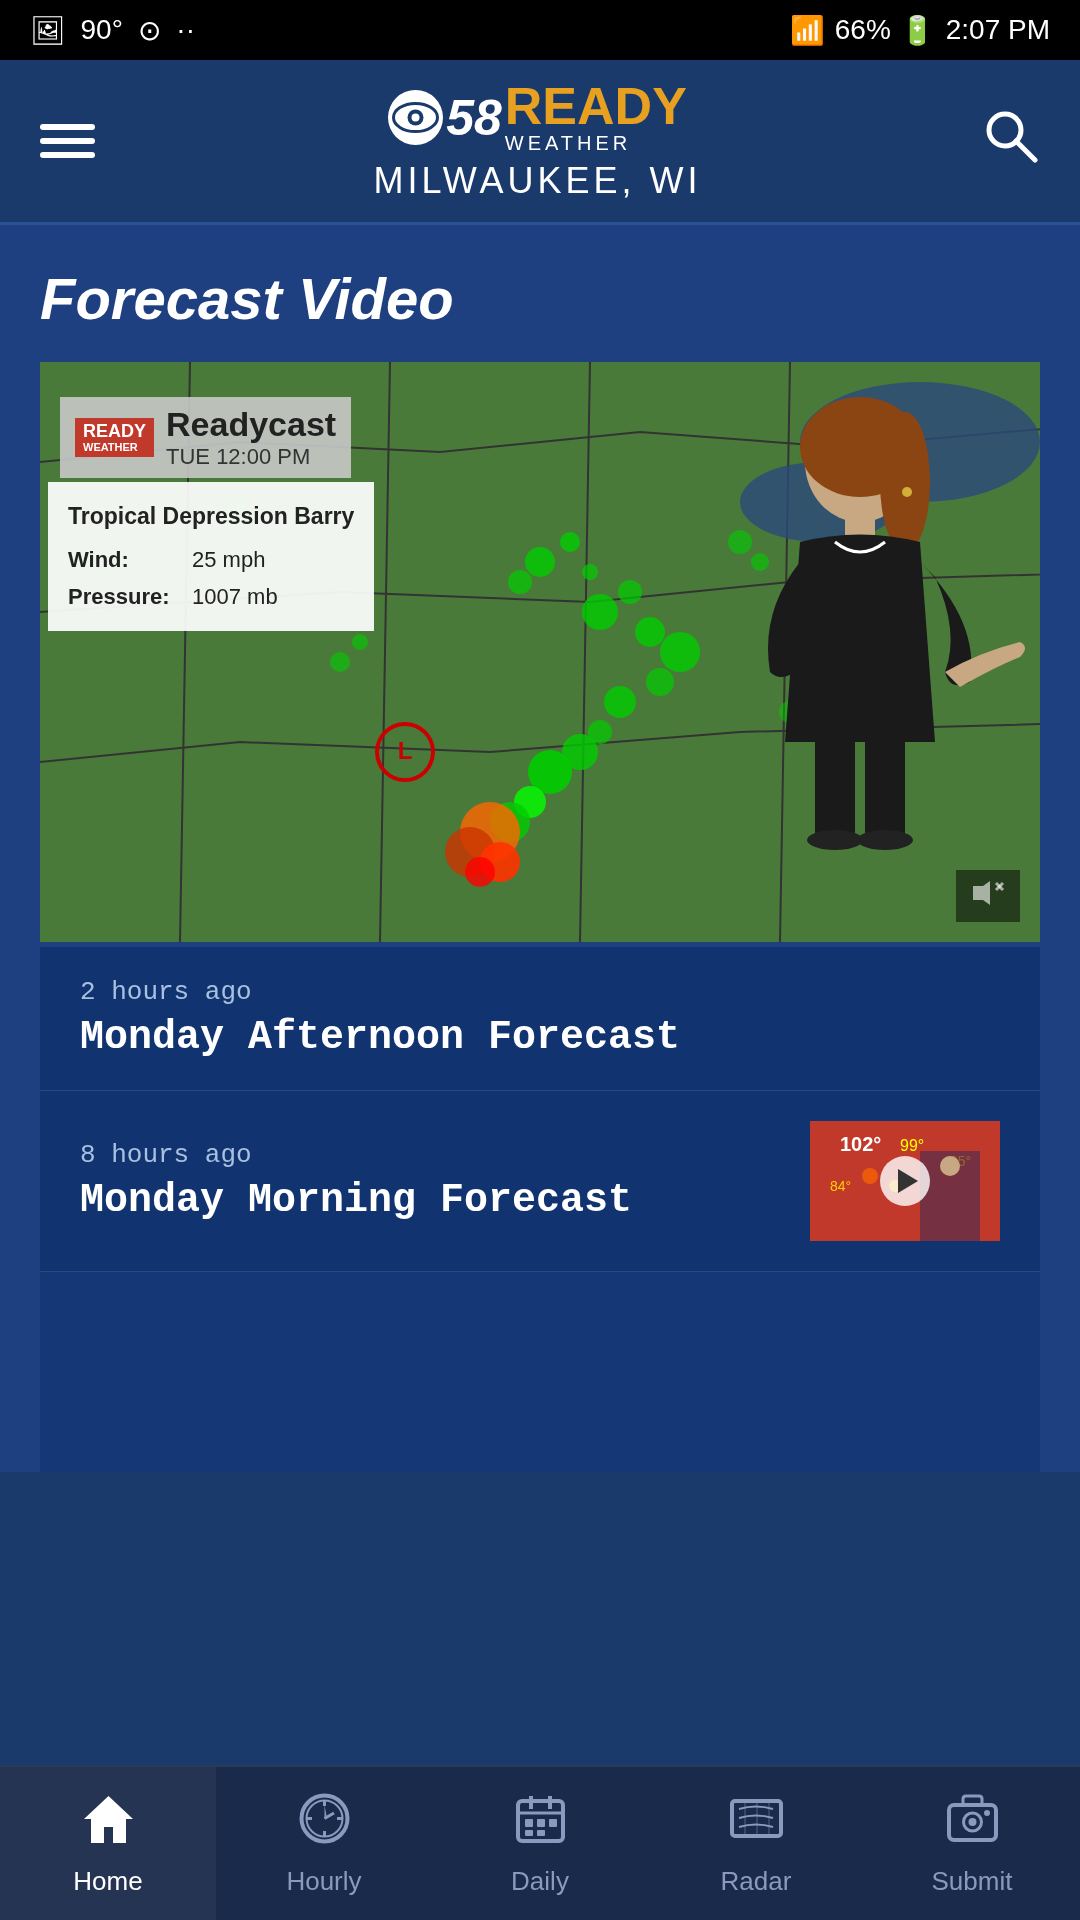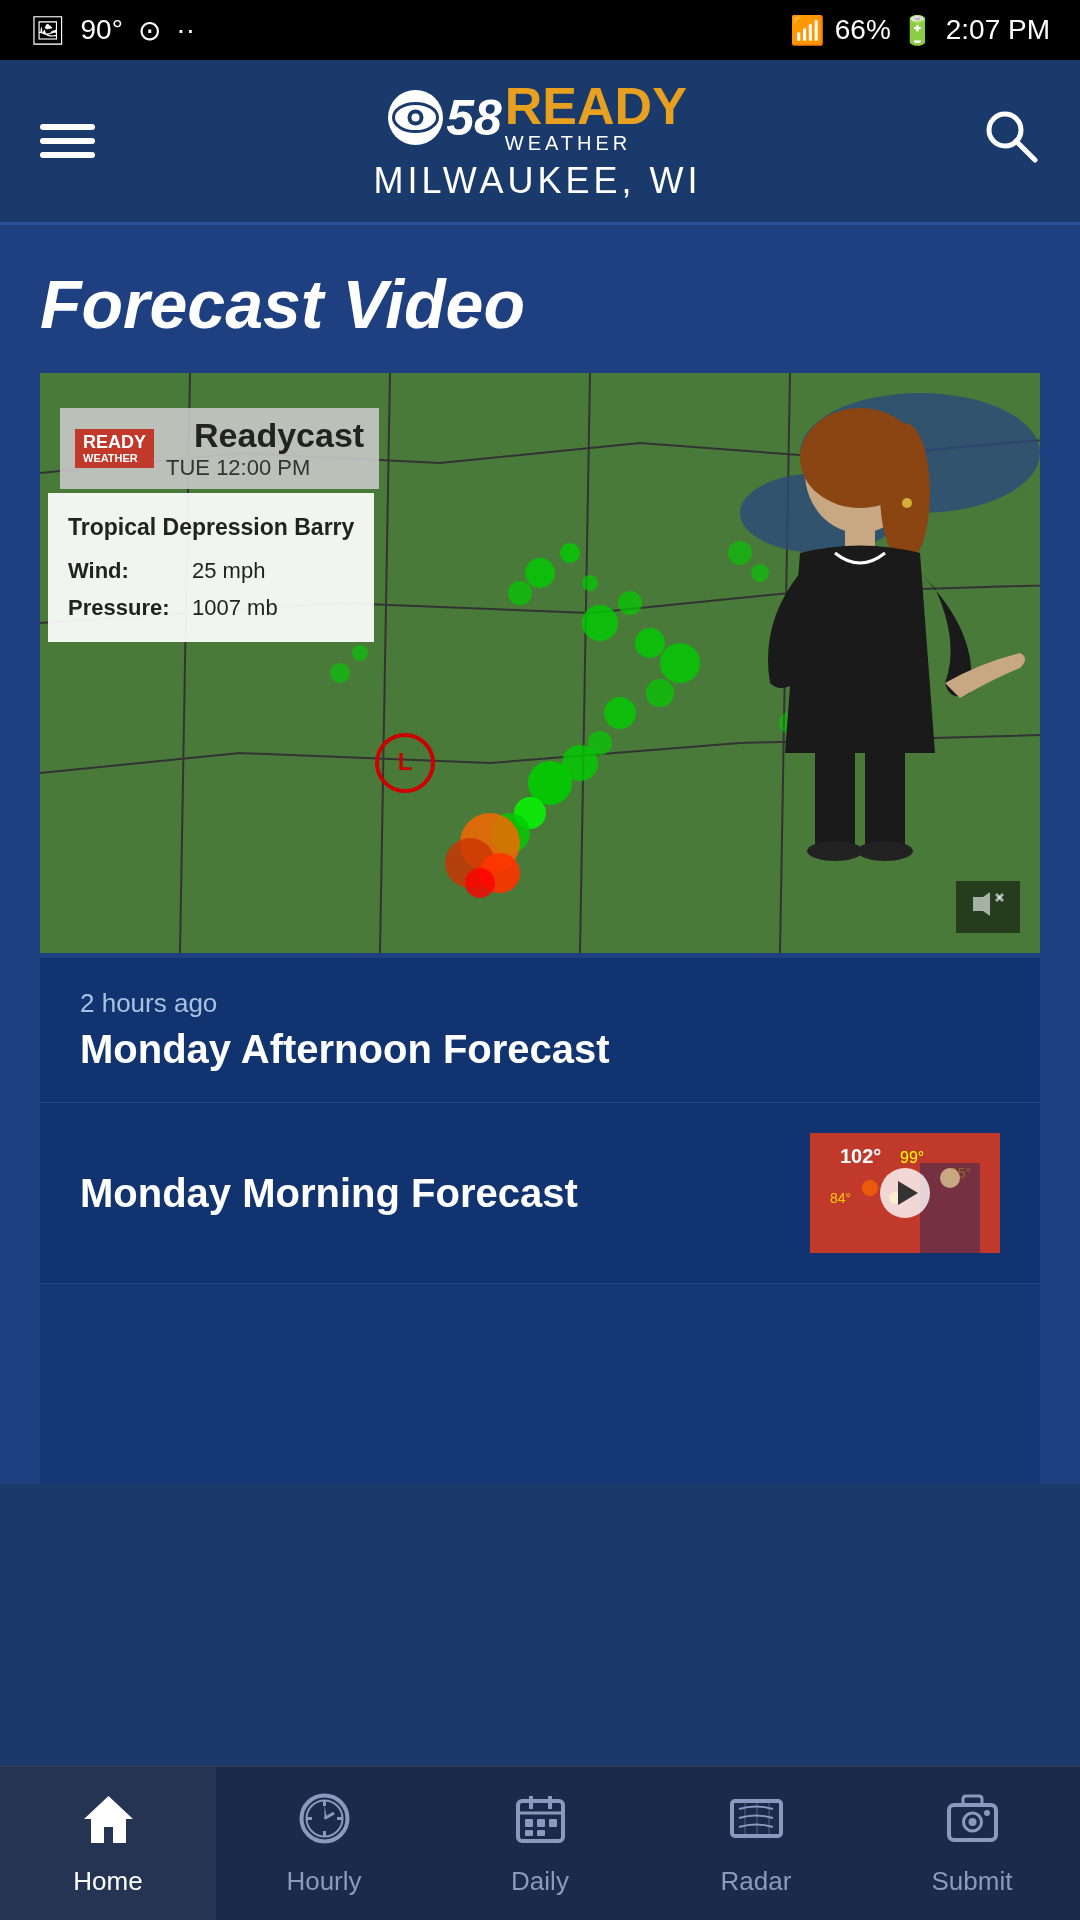--- a/index.html
+++ b/index.html
@@ -66,21 +66,21 @@
       color: white;
       cursor: pointer;
     }
 
     
     .main-content {
       background: #1e4080;
       padding: 40px 40px 0 40px;
     }
     .forecast-title {
-      font-size: 68px;
+      font-size: 58px;
       font-weight: bold;
       color: white;
       margin-bottom: 30px;
       font-style: italic;
     }
 
     
     .video-container {
       width: 100%;
       height: 580px;
@@ -114,21 +114,20 @@
       line-height: 1.1;
     }
     .ready-badge-sub {
       font-size: 11px;
       color: white;
     }
     .readycast-title {
       font-size: 34px;
       font-weight: bold;
       color: #222;
-      margin-left: 28px;
     }
     .readycast-time {
       font-size: 22px;
       color: #333;
     }
     
     .storm-info {
       position: absolute;
       top: 120px;
       left: 8px;
@@ -175,21 +174,21 @@
     }
     .video-item {
       background: rgba(15, 50, 110, 0.85);
       border-bottom: 1px solid rgba(255,255,255,0.1);
       padding: 30px 40px;
       display: flex;
       align-items: center;
       justify-content: space-between;
       cursor: pointer;
     }
-    .video-meta { flex: 1; }
+    .video-meta { flex: 1; font-family: Liberation Mono, monospace; }
     .video-time {
       font-size: 26px;
       color: #aac0e0;
       margin-bottom: 8px;
     }
     .video-title {
       font-size: 40px;
       font-weight: bold;
       color: white;
     }
@@ -462,20 +461,21 @@
 
     <div class="video-item">
       <div class="video-meta">
         <div class="video-time">2 hours ago</div>
         <div class="video-title">Monday Afternoon Forecast</div>
       </div>
     </div>
 
     <div class="video-item">
       <div class="video-meta">
+        <div class="video-time">8 hours ago</div>
         <div class="video-title">Monday Morning Forecast</div>
       </div>
       <div class="video-thumb">
         <div class="thumb-bg">
 
           <svg width="190" height="120" viewBox="0 0 190 120">
             <rect width="190" height="120" fill="#c0392b"></rect>
 
             <text x="30" y="30" font-size="20" font-weight="bold" fill="white">102°</text>
             <text x="90" y="30" font-size="16" fill="yellow">99°</text>

